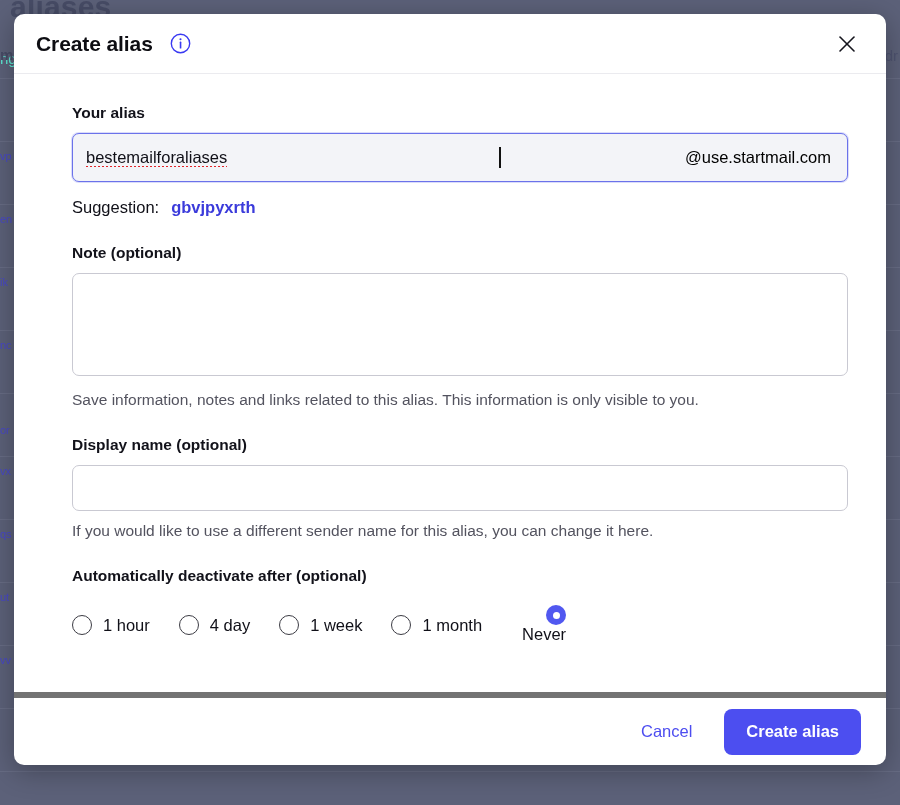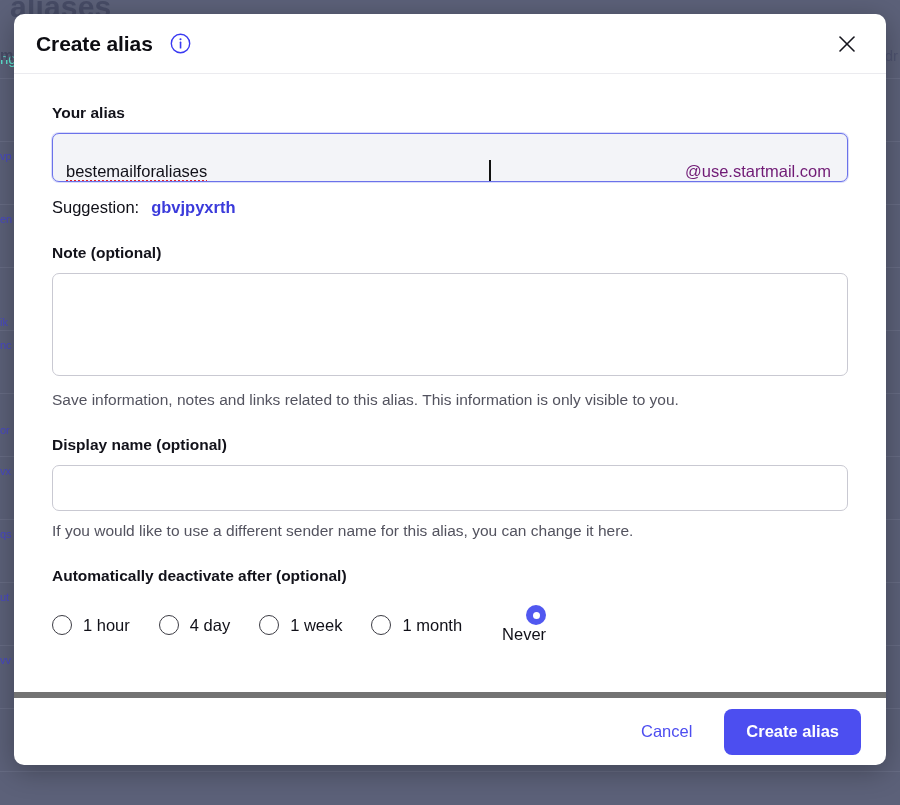--- a/index.html
+++ b/index.html
@@ -100,40 +100,40 @@
     margin-left: auto;
     width: 30px; height: 30px;
     display: flex; align-items: center; justify-content: center;
     cursor: pointer;
     color: #15151d;
   }
 
   
   .modal-body {
     flex: 1 1 auto;
-    padding: 30px 38px 0 38px;
+    padding: 30px 38px 0 58px;
     overflow: hidden;
   }
 
   .field-label {
     font-size: 15.5px;
     font-weight: 700;
     color: #12121a;
     margin: 0 0 11px 0;
   }
 
   
   .alias-wrap {
     position: relative;
     height: 49px;
     border: 1px solid #6b72ea;
     border-radius: 7px;
     background: #f3f4f8;
     display: flex;
-    align-items: flex-end;
+    align-items: center;
     padding: 0 16px 0 13px;
     box-shadow: 0 0 0 1px rgba(107,114,234,.25);
   }
   .alias-input {
     border: 0; outline: none; background: transparent;
     font-family: "Liberation Sans", sans-serif;
     font-size: 16.5px;
     color: #101018;
     flex: 1 1 auto;
     padding: 0;
@@ -146,21 +146,21 @@
   }
   .caret {
     width: 1.5px;
     height: 21px;
     background: #111;
     margin-left: -1px;
     animation: none;
   }
   .alias-domain {
     font-size: 16.5px;
-    color: #701a75;
+    color: #000000;
     margin-left: 10px;
     white-space: nowrap;
   }
 
   
   .suggestion-row {
     margin-top: 16px;
     display: flex;
     align-items: baseline;
     font-size: 16.5px;
@@ -297,21 +297,21 @@
       <div class="bg-row" style="top: 456px;"></div>
       <div class="bg-row" style="top: 519px;"></div>
       <div class="bg-row" style="top: 582px;"></div>
       <div class="bg-row" style="top: 645px;"></div>
       <div class="bg-row" style="top: 708px;"></div>
       <div class="bg-row" style="top: 771px;"></div>
     </div>
   <div id="bg-aliases">
       <div class="bg-alias" style="top: 150px;">vp</div>
       <div class="bg-alias" style="top: 213px;">en</div>
-      <div class="bg-alias" style="top: 276px; margin-top: 40px;">ik</div>
+      <div class="bg-alias" style="top: 276px;">ik</div>
       <div class="bg-alias" style="top: 339px;">nc</div>
       <div class="bg-alias" style="top: 424px;">or</div>
       <div class="bg-alias" style="top: 465px;">vx</div>
       <div class="bg-alias" style="top: 528px;">qs</div>
       <div class="bg-alias" style="top: 591px;">ut</div>
       <div class="bg-alias" style="top: 654px;">vv</div>
     </div>
 </div>
 
 <div id="modal">

